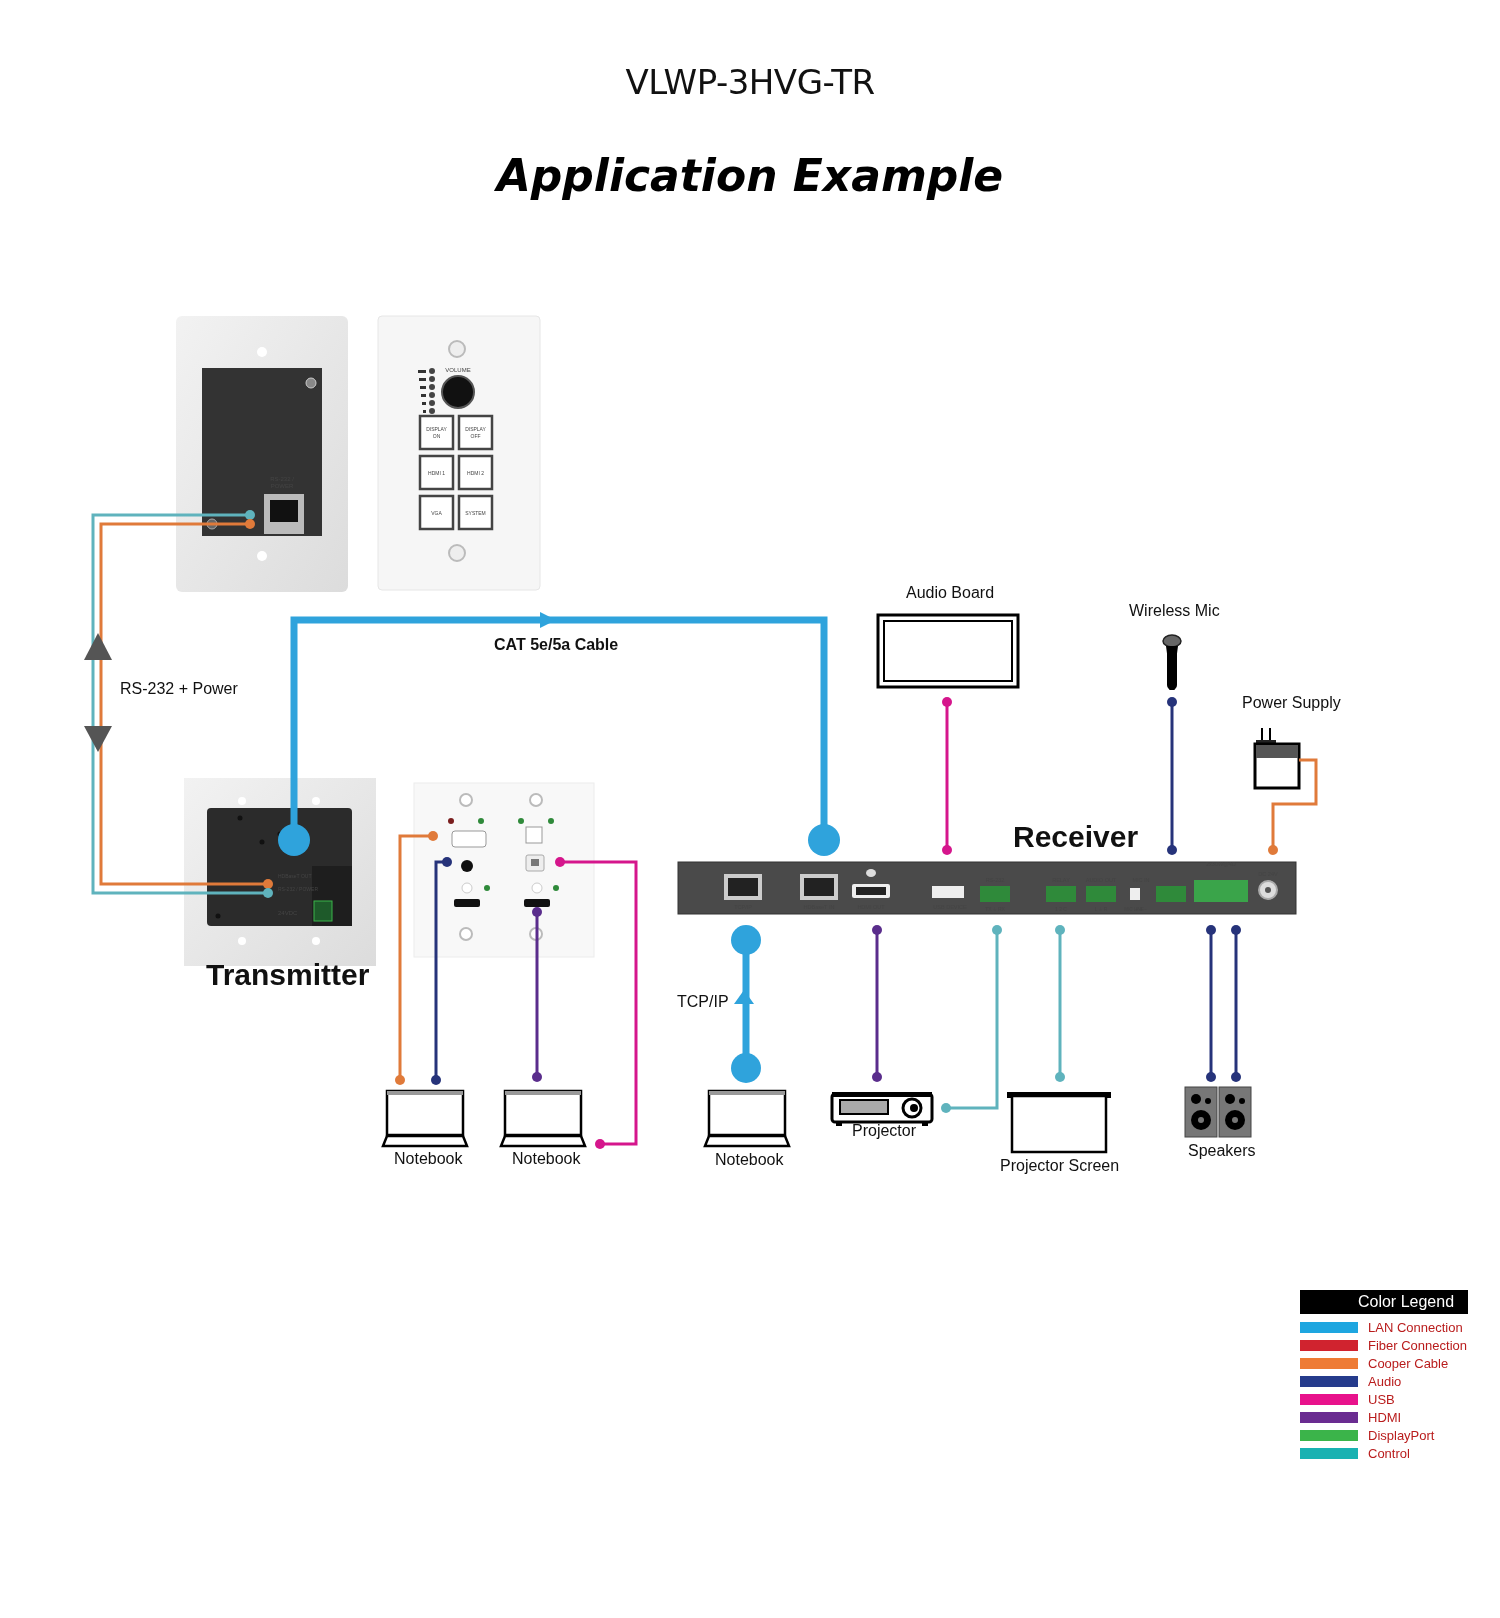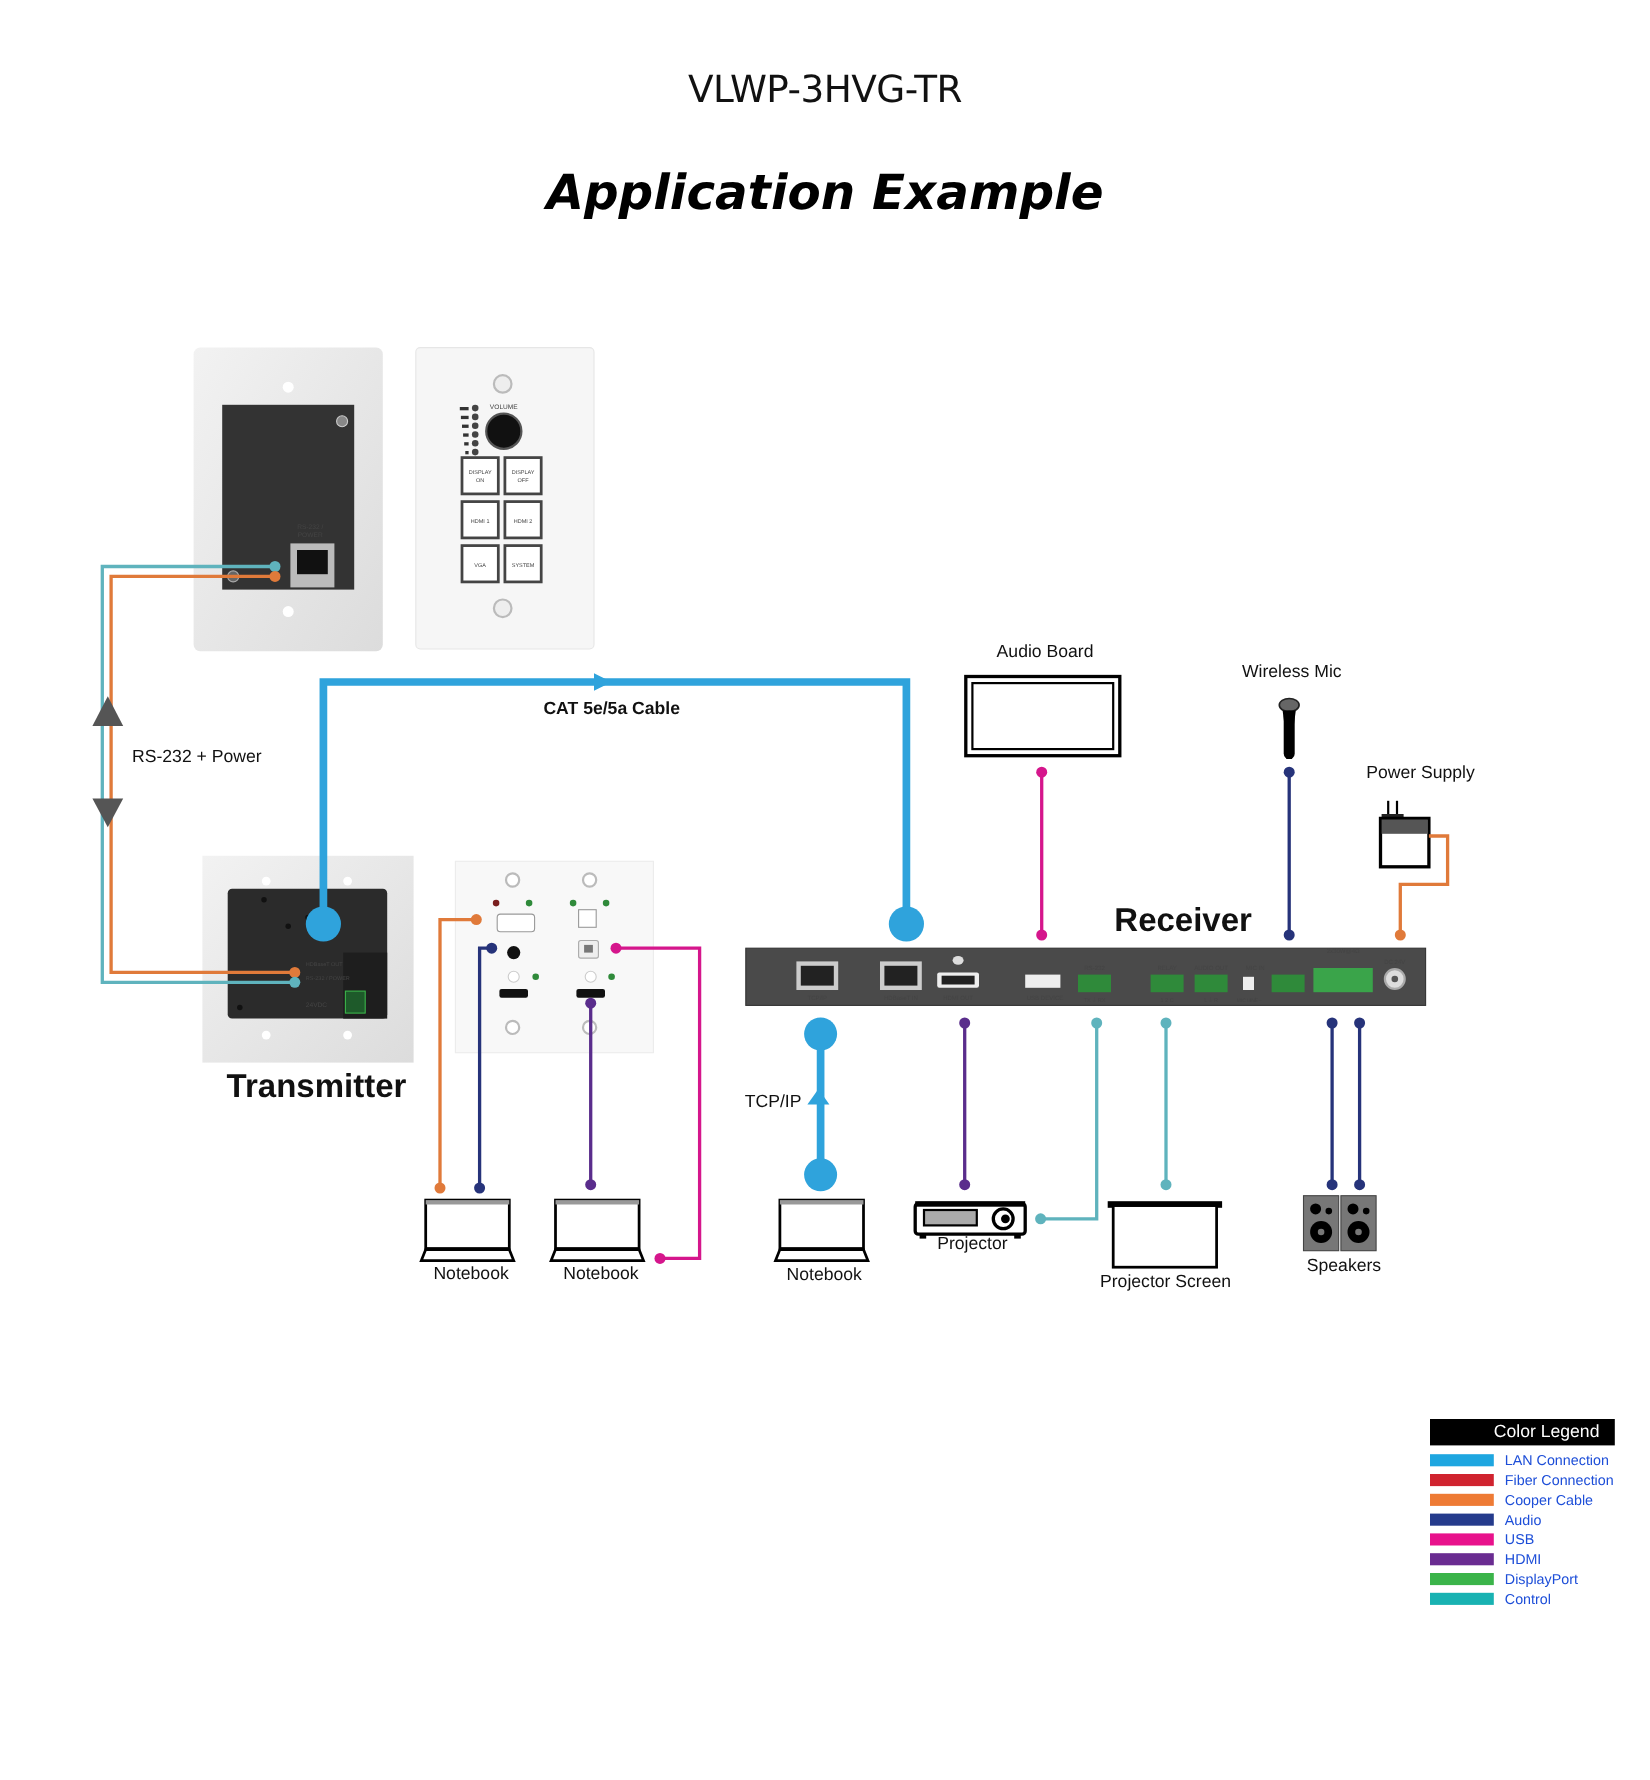--- a/index.html
+++ b/index.html
@@ -7,21 +7,21 @@
   .abs { position: absolute; }
   .model { left: 0; width: 1500px; top: 62px; text-align: center; font-family: "DejaVu Sans", sans-serif; font-size: 34px; letter-spacing: -0.5px; color: #111; }
   .title { left: 0; width: 1500px; top: 150px; text-align: center; font-family: "DejaVu Sans", sans-serif; font-weight: bold; font-style: italic; font-size: 44px; color: #000; }
   .lbl { font-size: 16px; color: #111; white-space: nowrap; }
   .big { font-size: 30px; font-weight: bold; color: #111; }
   svg#diagram { position: absolute; left: 0; top: 0; }
   .legend { left: 1300px; top: 1290px; width: 168px; }
   .legend-head { background: #000; color: #fff; font-size: 16px; text-align: center; height: 24px; line-height: 24px; padding-left: 44px; }
   .legend-item { display: flex; align-items: center; height: 18px; margin-top: 0px; }
   .legend-swatch { width: 58px; height: 11px; margin-right: 10px; }
-  .legend-label { font-size: 13px; color: #1d4ed8; }
+  .legend-label { font-size: 13px; color: #b91c1c; }
   .devtxt { font-family: "Liberation Sans", sans-serif; fill: #444; }
 </style>
 </head>
 <body>
 
 <div class="abs model">VLWP-3HVG-TR</div>
 <div class="abs title">Application Example</div>
 
 <svg id="diagram" width="1500" height="1618" viewBox="0 0 1500 1618">
   <defs>
@@ -292,21 +292,21 @@
     <polygon points="84,726 112,726 98,752" fill="#555"></polygon>
   </g>
 
   <polygon points="540,612 556,620 540,628" fill="#2fa3dc"></polygon>
 
   <polygon points="744,990 734,1004 754,1004" fill="#2fa3dc"></polygon>
 </svg>
 
 <div class="abs lbl" style="left:120px;top:680px;">RS-232 + Power</div>
 <div class="abs lbl" style="left:494px;top:636px;font-weight:bold;">CAT 5e/5a Cable</div>
-<div class="abs big" style="left:206px;top:958px;margin-top:13px;">Transmitter</div>
+<div class="abs big" style="left:206px;top:958px;">Transmitter</div>
 <div class="abs big" style="left:1013px;top:820px;">Receiver</div>
 <div class="abs lbl" style="left:677px;top:993px;">TCP/IP</div>
 <div class="abs lbl" style="left:906px;top:584px;">Audio Board</div>
 <div class="abs lbl" style="left:1129px;top:602px;">Wireless Mic</div>
 <div class="abs lbl" style="left:1242px;top:694px;">Power Supply</div>
 <div class="abs lbl" style="left:394px;top:1150px;">Notebook</div>
 <div class="abs lbl" style="left:512px;top:1150px;">Notebook</div>
 <div class="abs lbl" style="left:715px;top:1151px;">Notebook</div>
 <div class="abs lbl" style="left:852px;top:1122px;">Projector</div>
 <div class="abs lbl" style="left:1000px;top:1157px;">Projector Screen</div>

